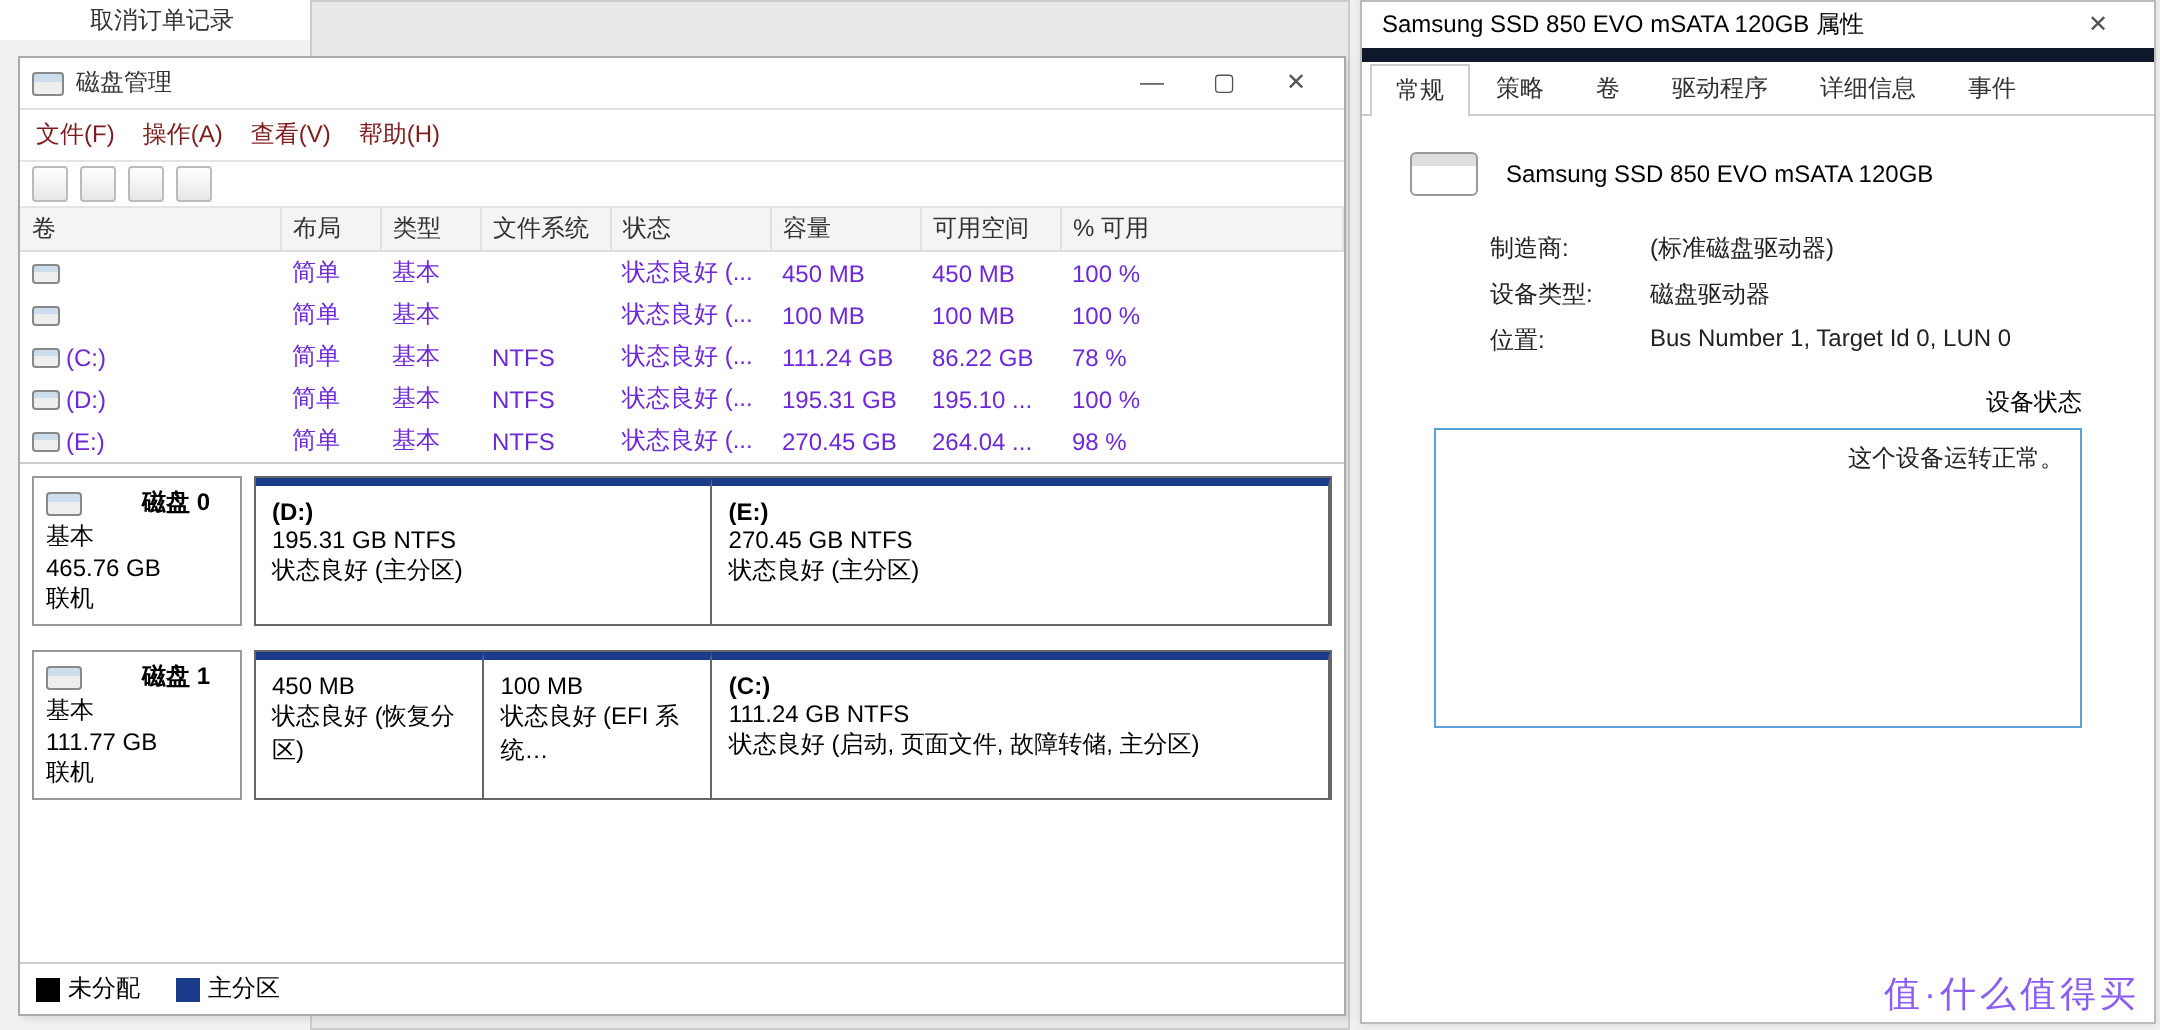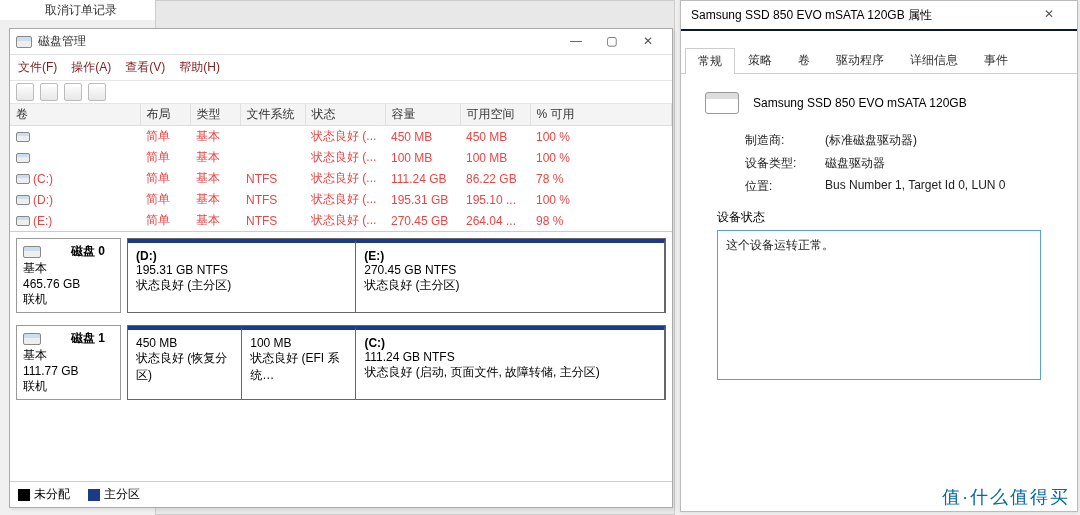--- a/index.html
+++ b/index.html
@@ -13,51 +13,51 @@
   .title-icon { width: 16px; height: 12px; border: 1px solid #888; background: linear-gradient(#cde 0 40%, #eee 40%); margin-right: 6px; border-radius: 2px; }
   .titlebar .title { flex: 1; color: #333; }
   .win-btn { width: 36px; height: 22px; text-align: center; line-height: 20px; color: #555; }
   .menubar { display: flex; gap: 14px; padding: 4px 8px; color: #7f1d1d; border-bottom: 1px solid #e5e5e5; }
   .toolbar { display: flex; gap: 6px; padding: 2px 6px; border-bottom: 1px solid #e5e5e5; }
   .tbtn { width: 18px; height: 18px; border: 1px solid #bbb; background: linear-gradient(#fff,#e7e7e7); border-radius: 2px; }
 
   .volumes { height: 128px; overflow: hidden; border-bottom: 1px solid #ccc; }
   table.vtab { width: 100%; border-collapse: collapse; }
   table.vtab th { text-align: left; font-weight: normal; background: #f4f4f4; border-right: 1px solid #e0e0e0; border-bottom: 1px solid #ddd; padding: 2px 6px; color: #333; }
-  table.vtab td { padding: 2px 6px; color: #ef4444; white-space: nowrap; }
+  table.vtab td { padding: 2px 6px; color: #6d28d9; white-space: nowrap; }
   .vol-icon { display: inline-block; width: 14px; height: 10px; border: 1px solid #888; background: linear-gradient(#cde 0 40%, #eee 40%); border-radius: 2px; vertical-align: middle; margin-right: 3px; }
 
   .graphical { padding: 6px 6px 2px 6px; }
   .disk-row { display: flex; gap: 6px; margin-bottom: 12px; }
   .disk-label { width: 105px; padding: 4px 6px; border: 1px solid #999; background: #fff; }
   .disk-label .dname { font-weight: bold; margin-left: 26px; }
   .disk-label .dicon { display:inline-block; width:18px; height:12px; border:1px solid #888; background:linear-gradient(#cde 0 40%, #eee 40%); border-radius:2px; margin-right:4px; vertical-align:middle;}
   .parts { flex: 1; display: flex; border: 1px solid #666; }
   .partition { border-top: 4px solid #1a3a8a; border-right: 1px solid #666; padding: 6px 8px; background: #fff; }
   .partition .pname { font-weight: bold; }
   .legend { border-top: 1px solid #ccc; padding: 4px 8px; display: flex; gap: 18px; background:#fff; position:absolute; bottom:0; left:0; right:0;}
   .lg-sw { display:inline-block; width:12px; height:12px; vertical-align:middle; margin-right:4px; }
   .lg-black { background:#000; }
   .lg-blue { background:#1a3a8a; }
 
   .prop-window { position: absolute; right: 2px; top: 0; width: 398px; height: 512px; background: #fff; border: 1px solid #bbb; box-shadow: 0 0 4px rgba(0,0,0,0.1); }
-  .prop-title { height: 30px; display: flex; align-items: center; padding: 0 10px; border-bottom: 2px solid #0f172a; gap: 48px; }
+  .prop-title { height: 30px; display: flex; align-items: center; padding: 0 10px; border-bottom: 7px solid #0f172a; gap: 48px; }
   .prop-title .t { flex:1; }
-  .tabs { display: flex; border-bottom: 1px solid #ccc; padding-left: 4px; margin-top: 16px; }
+  .tabs { display: flex; border-bottom: 1px solid #ccc; padding-left: 4px; margin-top: 0; }
   .tab { padding: 4px 12px; border: 1px solid transparent; border-bottom: none; color: #333; }
   .tab.active { border-color: #ccc; background: #fff; position: relative; top: 1px; }
   .prop-body { padding: 18px 24px; }
   .dev-head { display: flex; align-items: center; gap: 14px; margin-bottom: 18px; }
   .dev-icon { width: 34px; height: 22px; border: 1px solid #999; background: linear-gradient(#ddd 0 30%, #fff 30%); border-radius: 3px; }
   .prop-row { display:flex; margin: 6px 0 6px 40px; }
   .prop-row .k { width: 80px; color:#222; }
   .prop-row .v { color:#222; }
-  .status-group { margin: 14px 12px; }
+  .status-group { margin: 14px 12px; text-align: right; }
   .status-box { border: 1px solid #5aa1d8; height: 150px; padding: 6px 8px; margin-top:4px; color:#222; background:#fff; }
-  .watermark { position:absolute; right:10px; bottom:6px; color:#0369a1; font-size:18px; letter-spacing:2px; pointer-events:none;}
+  .watermark { position:absolute; right:10px; bottom:6px; color:#8b5cf6; font-size:18px; letter-spacing:2px; pointer-events:none;}
 </style>
 </head>
 <body>
 
 <div class="sidebar-frag">
   <span class="sidebar-link">取消订单记录</span>
 </div>
 <div class="bg-panel"></div>
 
 <div class="dm-window">

